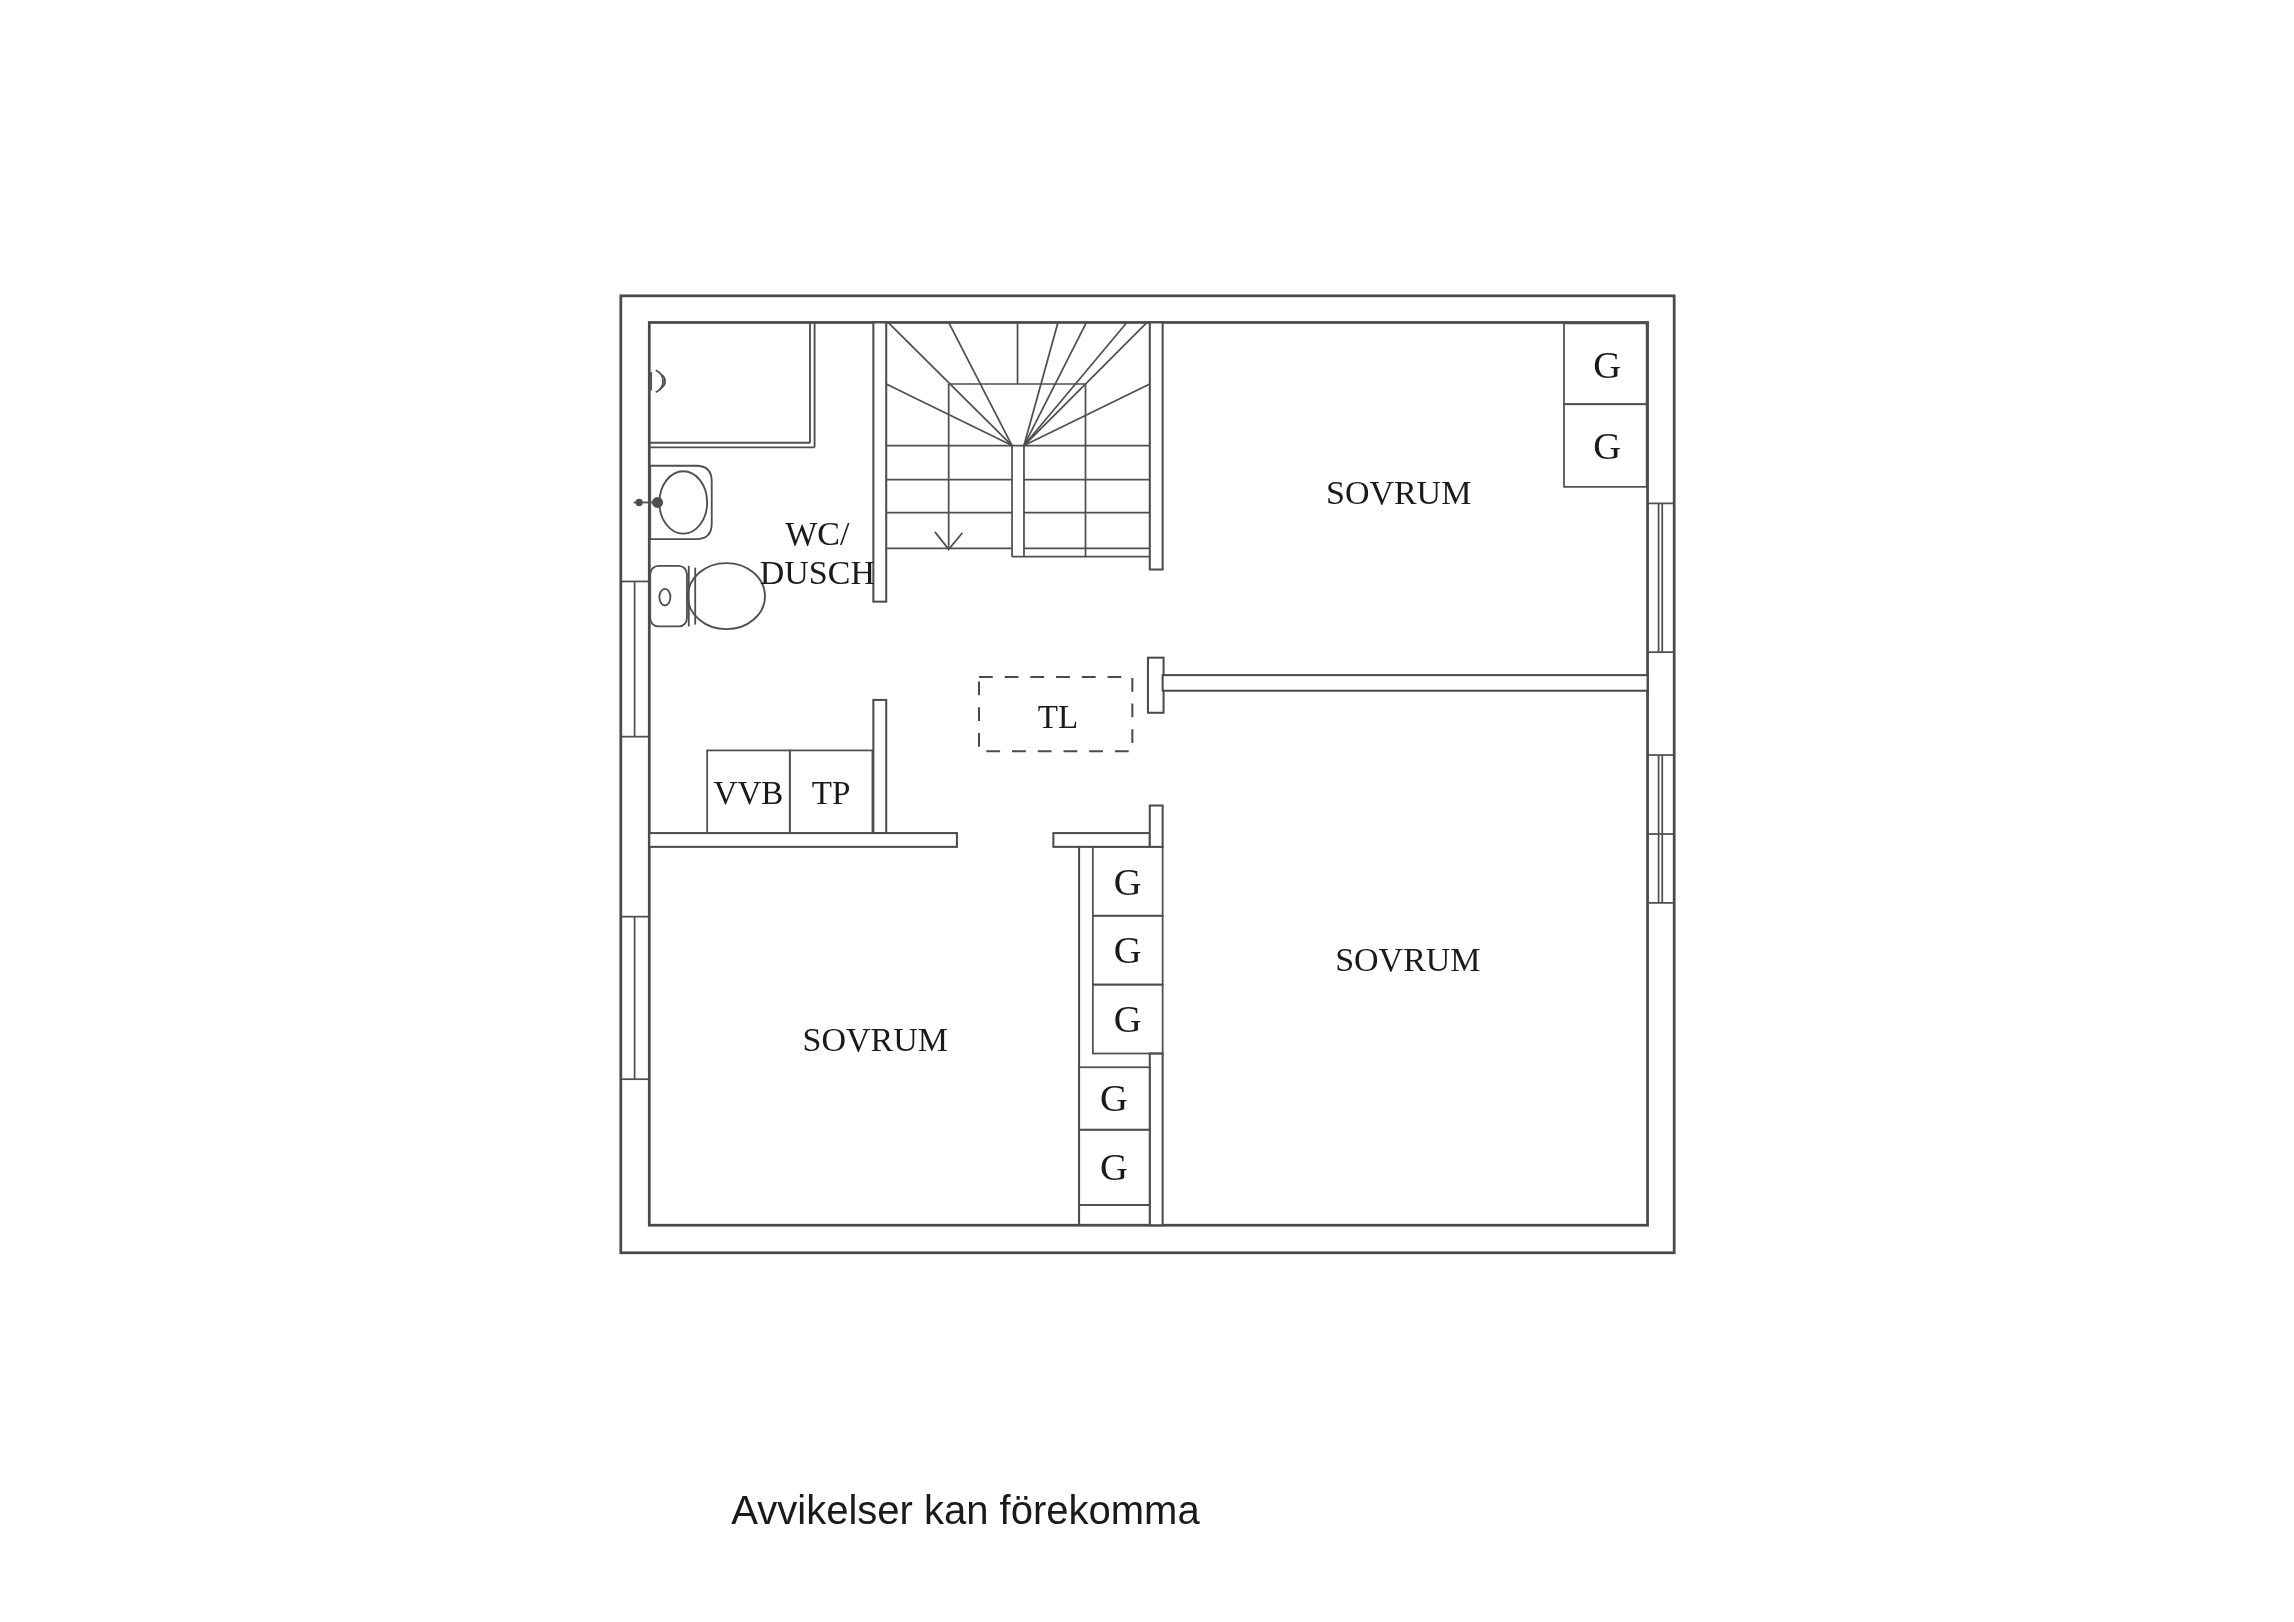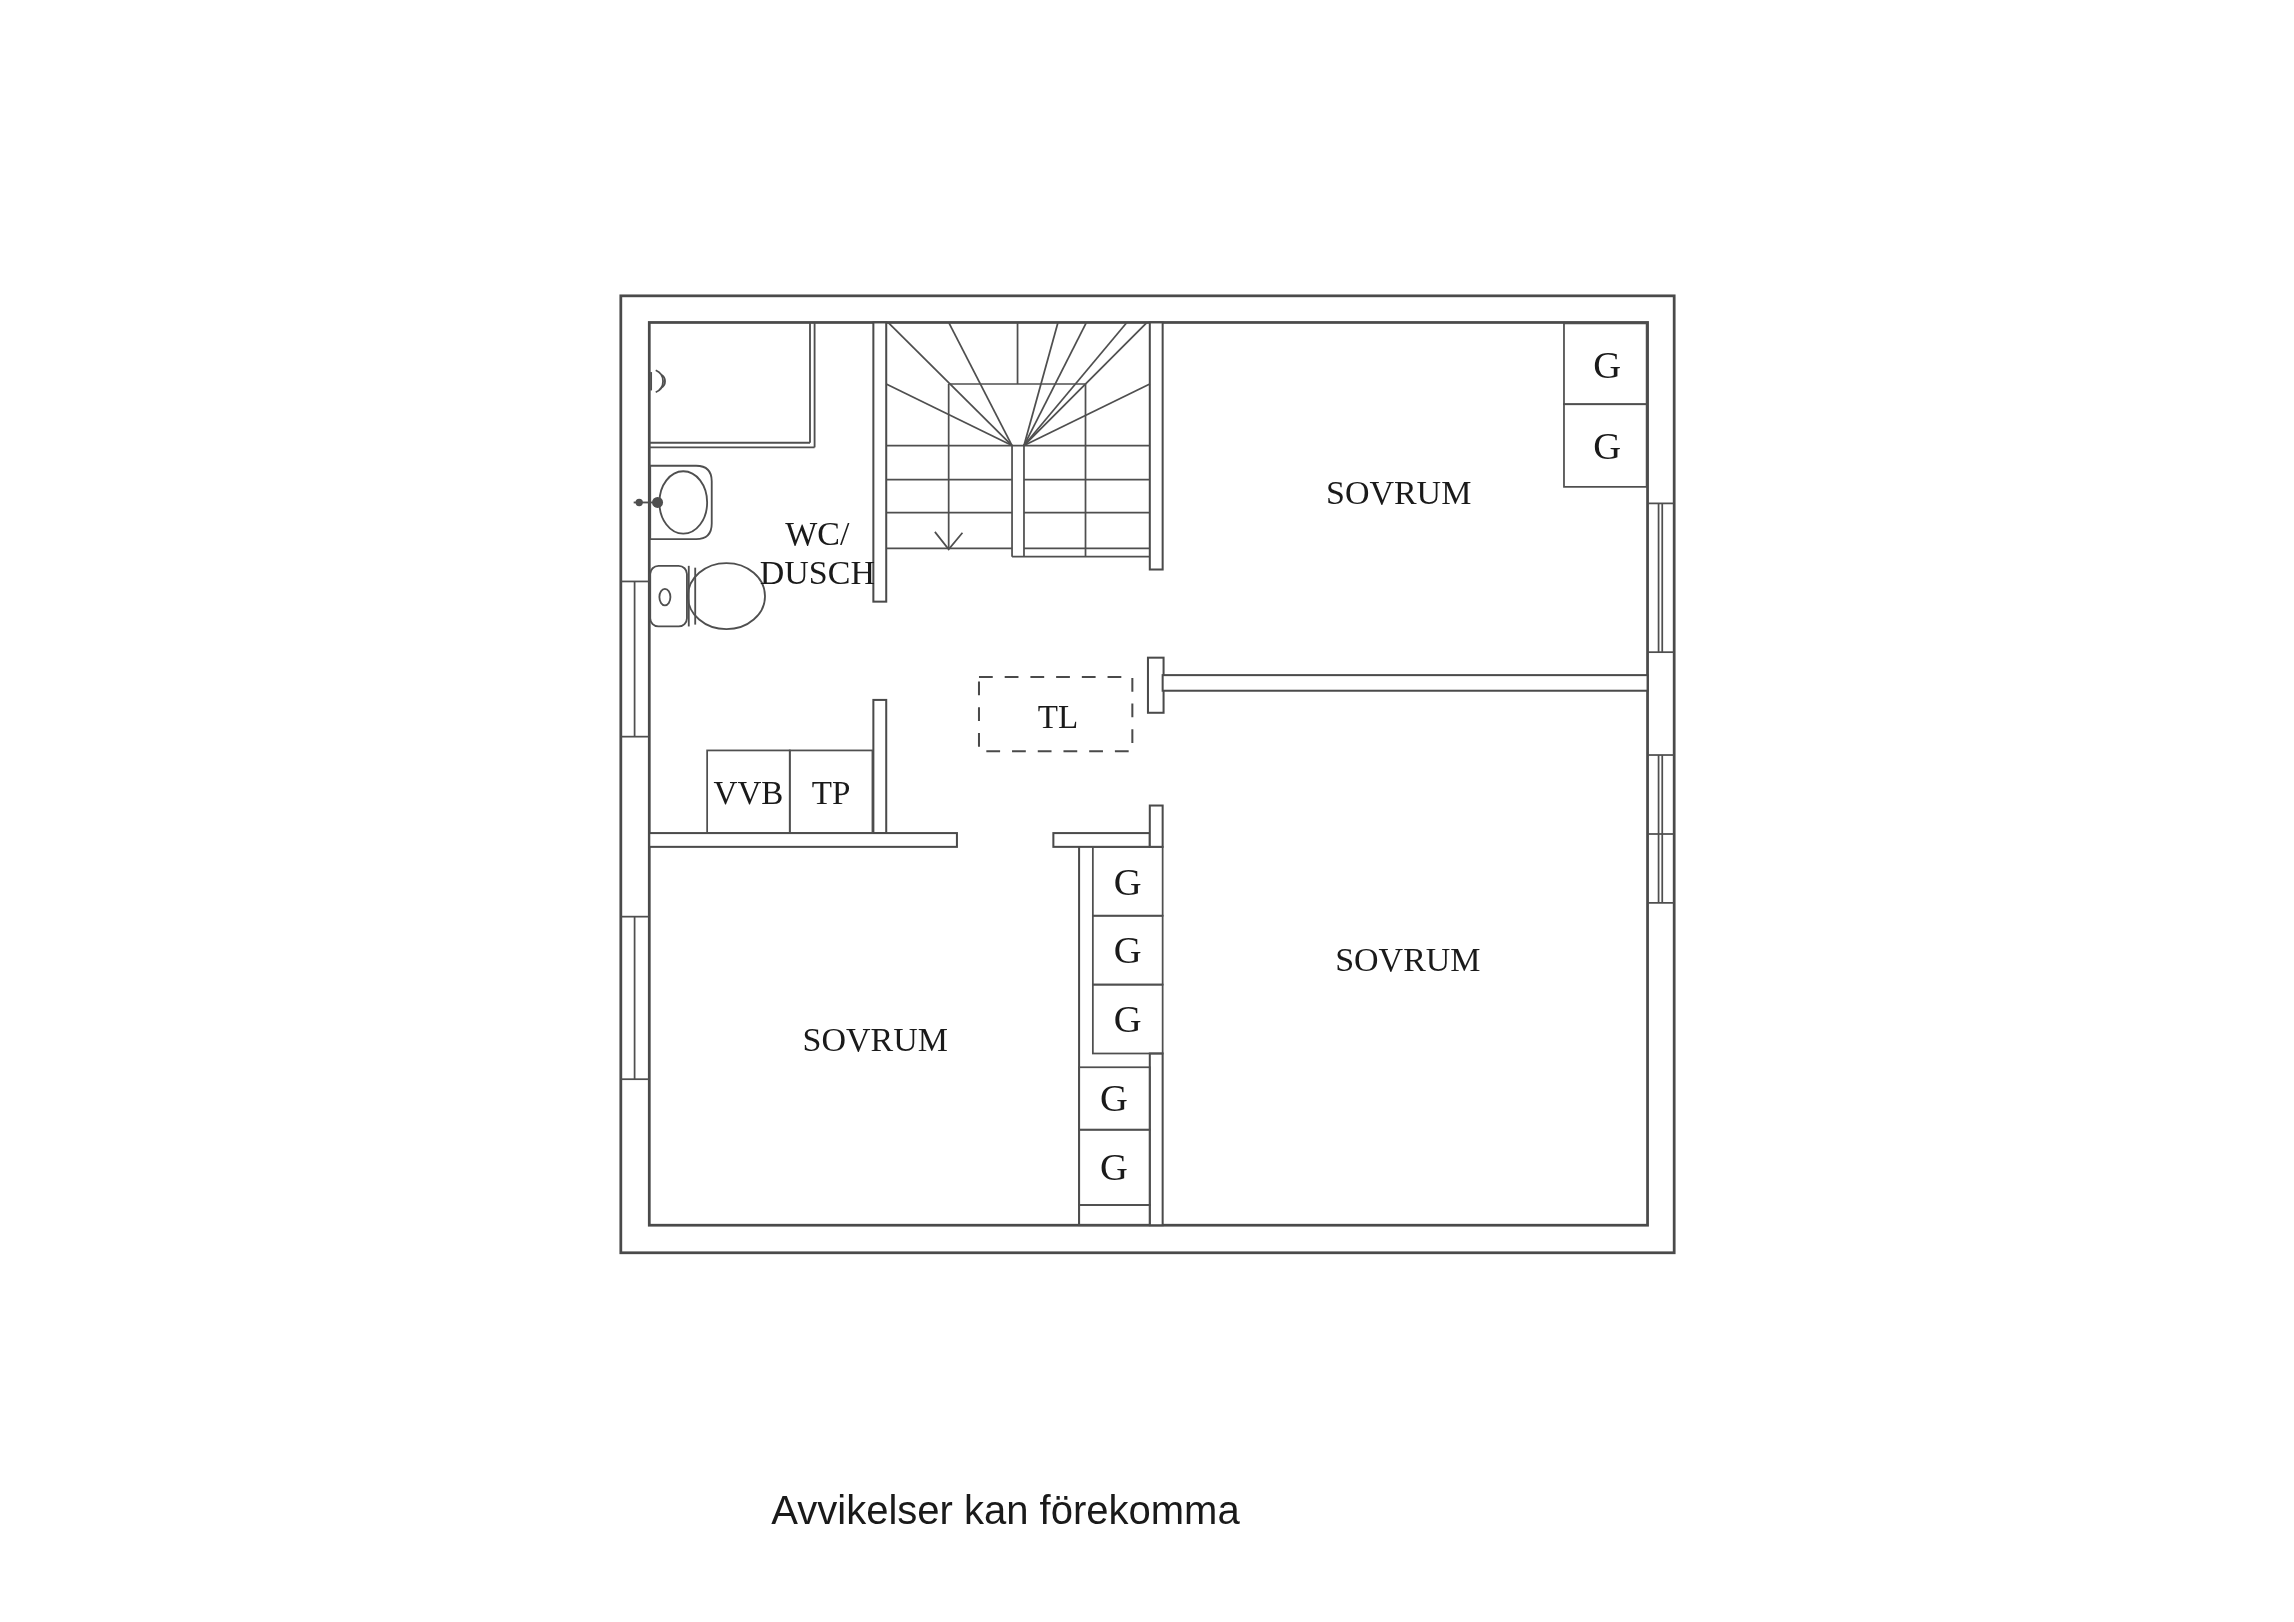--- a/index.html
+++ b/index.html
@@ -10,21 +10,21 @@
   .wl{stroke:#4a4a4a;stroke-width:3;fill:none;}          
   .ln{stroke:#4a4a4a;stroke-width:2.2;fill:none;}        
   .thin{stroke:#4f4f4f;stroke-width:1.9;fill:none;}      
   .fix{stroke:#4f4f4f;stroke-width:2;fill:none;}         
   .wallrect{fill:#ffffff;stroke:#4a4a4a;stroke-width:2.2;}
   .dash{stroke:#4a4a4a;stroke-width:2.2;fill:none;stroke-dasharray:15 13;}
   text.room{font-family:"Liberation Serif",serif;font-size:37px;fill:#1a1a1a;}
   text.small{font-family:"Liberation Serif",serif;font-size:36px;fill:#1a1a1a;}
   text.g{font-family:"Liberation Serif",serif;font-size:42px;fill:#1a1a1a;}
   .caption{position:absolute;left:0;top:1488px;width:1931px;text-align:center;
-           font-family:"Liberation Sans",sans-serif;font-size:40px;color:#1a1a1a;margin-left:40px;}
+           font-family:"Liberation Sans",sans-serif;font-size:40px;color:#1a1a1a;}
 </style>
 </head>
 <body>
 
 <div id="stage">
   <svg width="2295" height="1623" viewBox="0 0 2499 1767">
 
     <g>
       <rect class="wl" x="676" y="322" width="1147" height="1042"></rect>
       <rect class="wl" x="707" y="351" width="1087" height="983"></rect>

